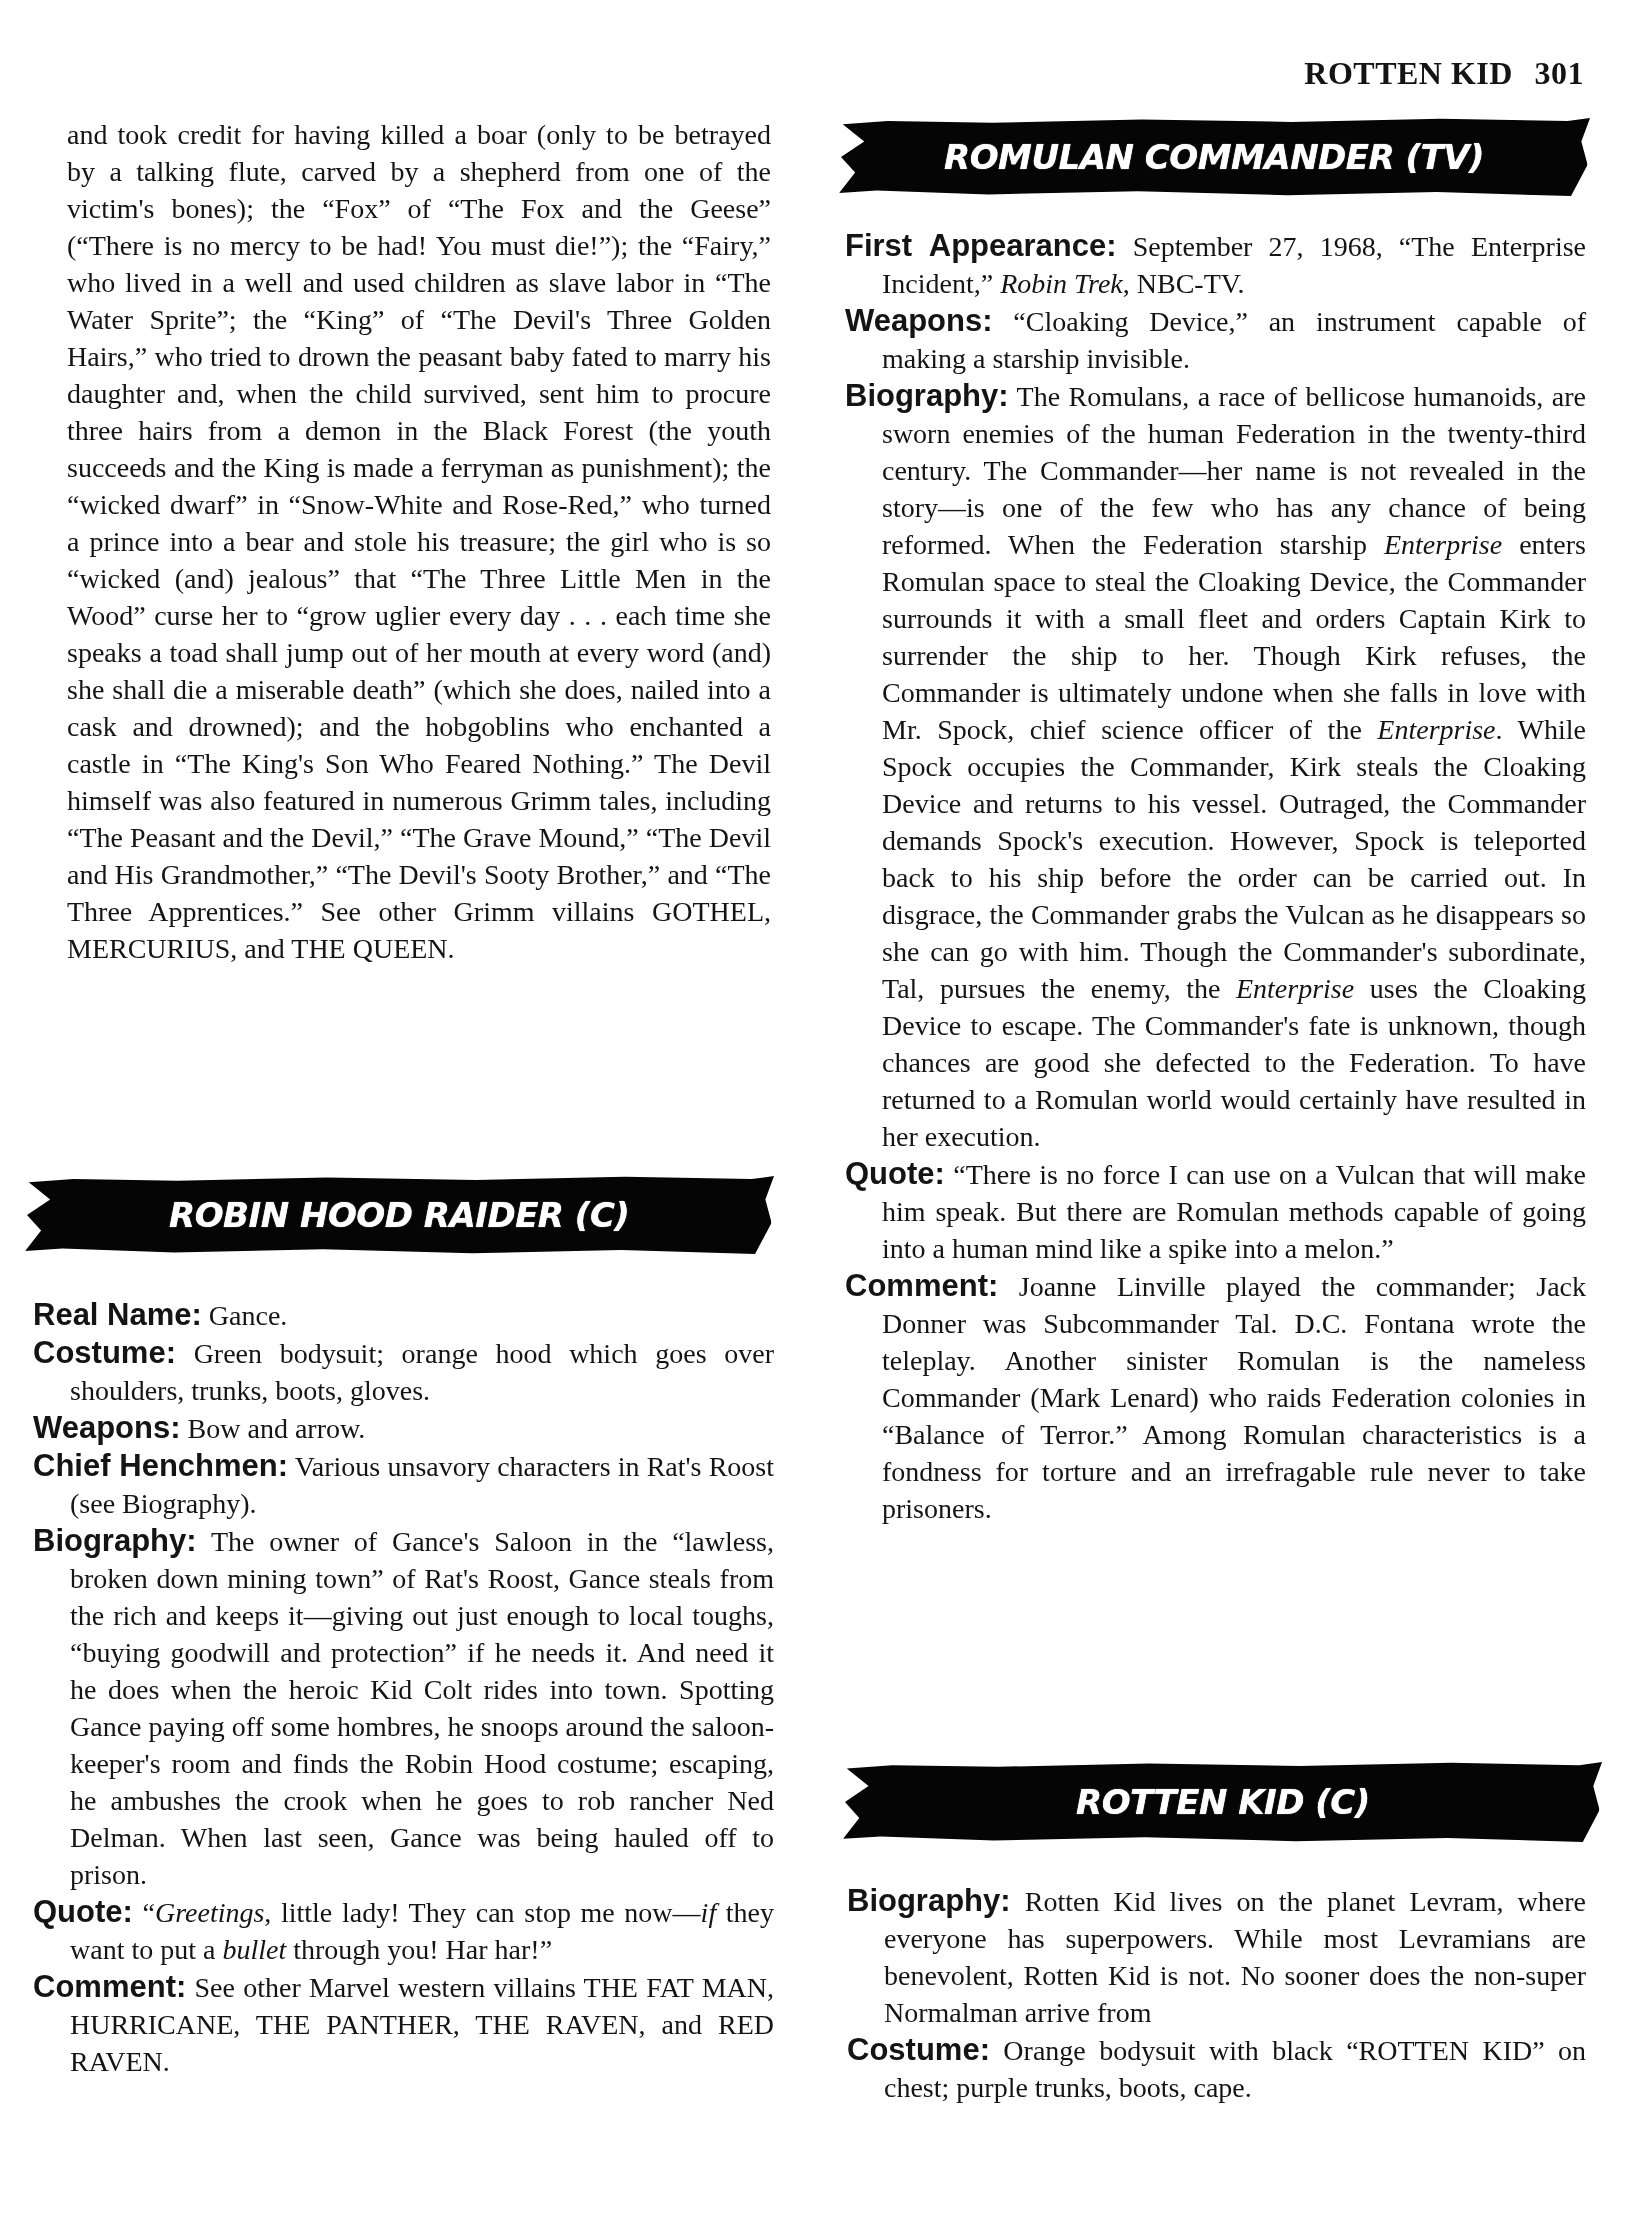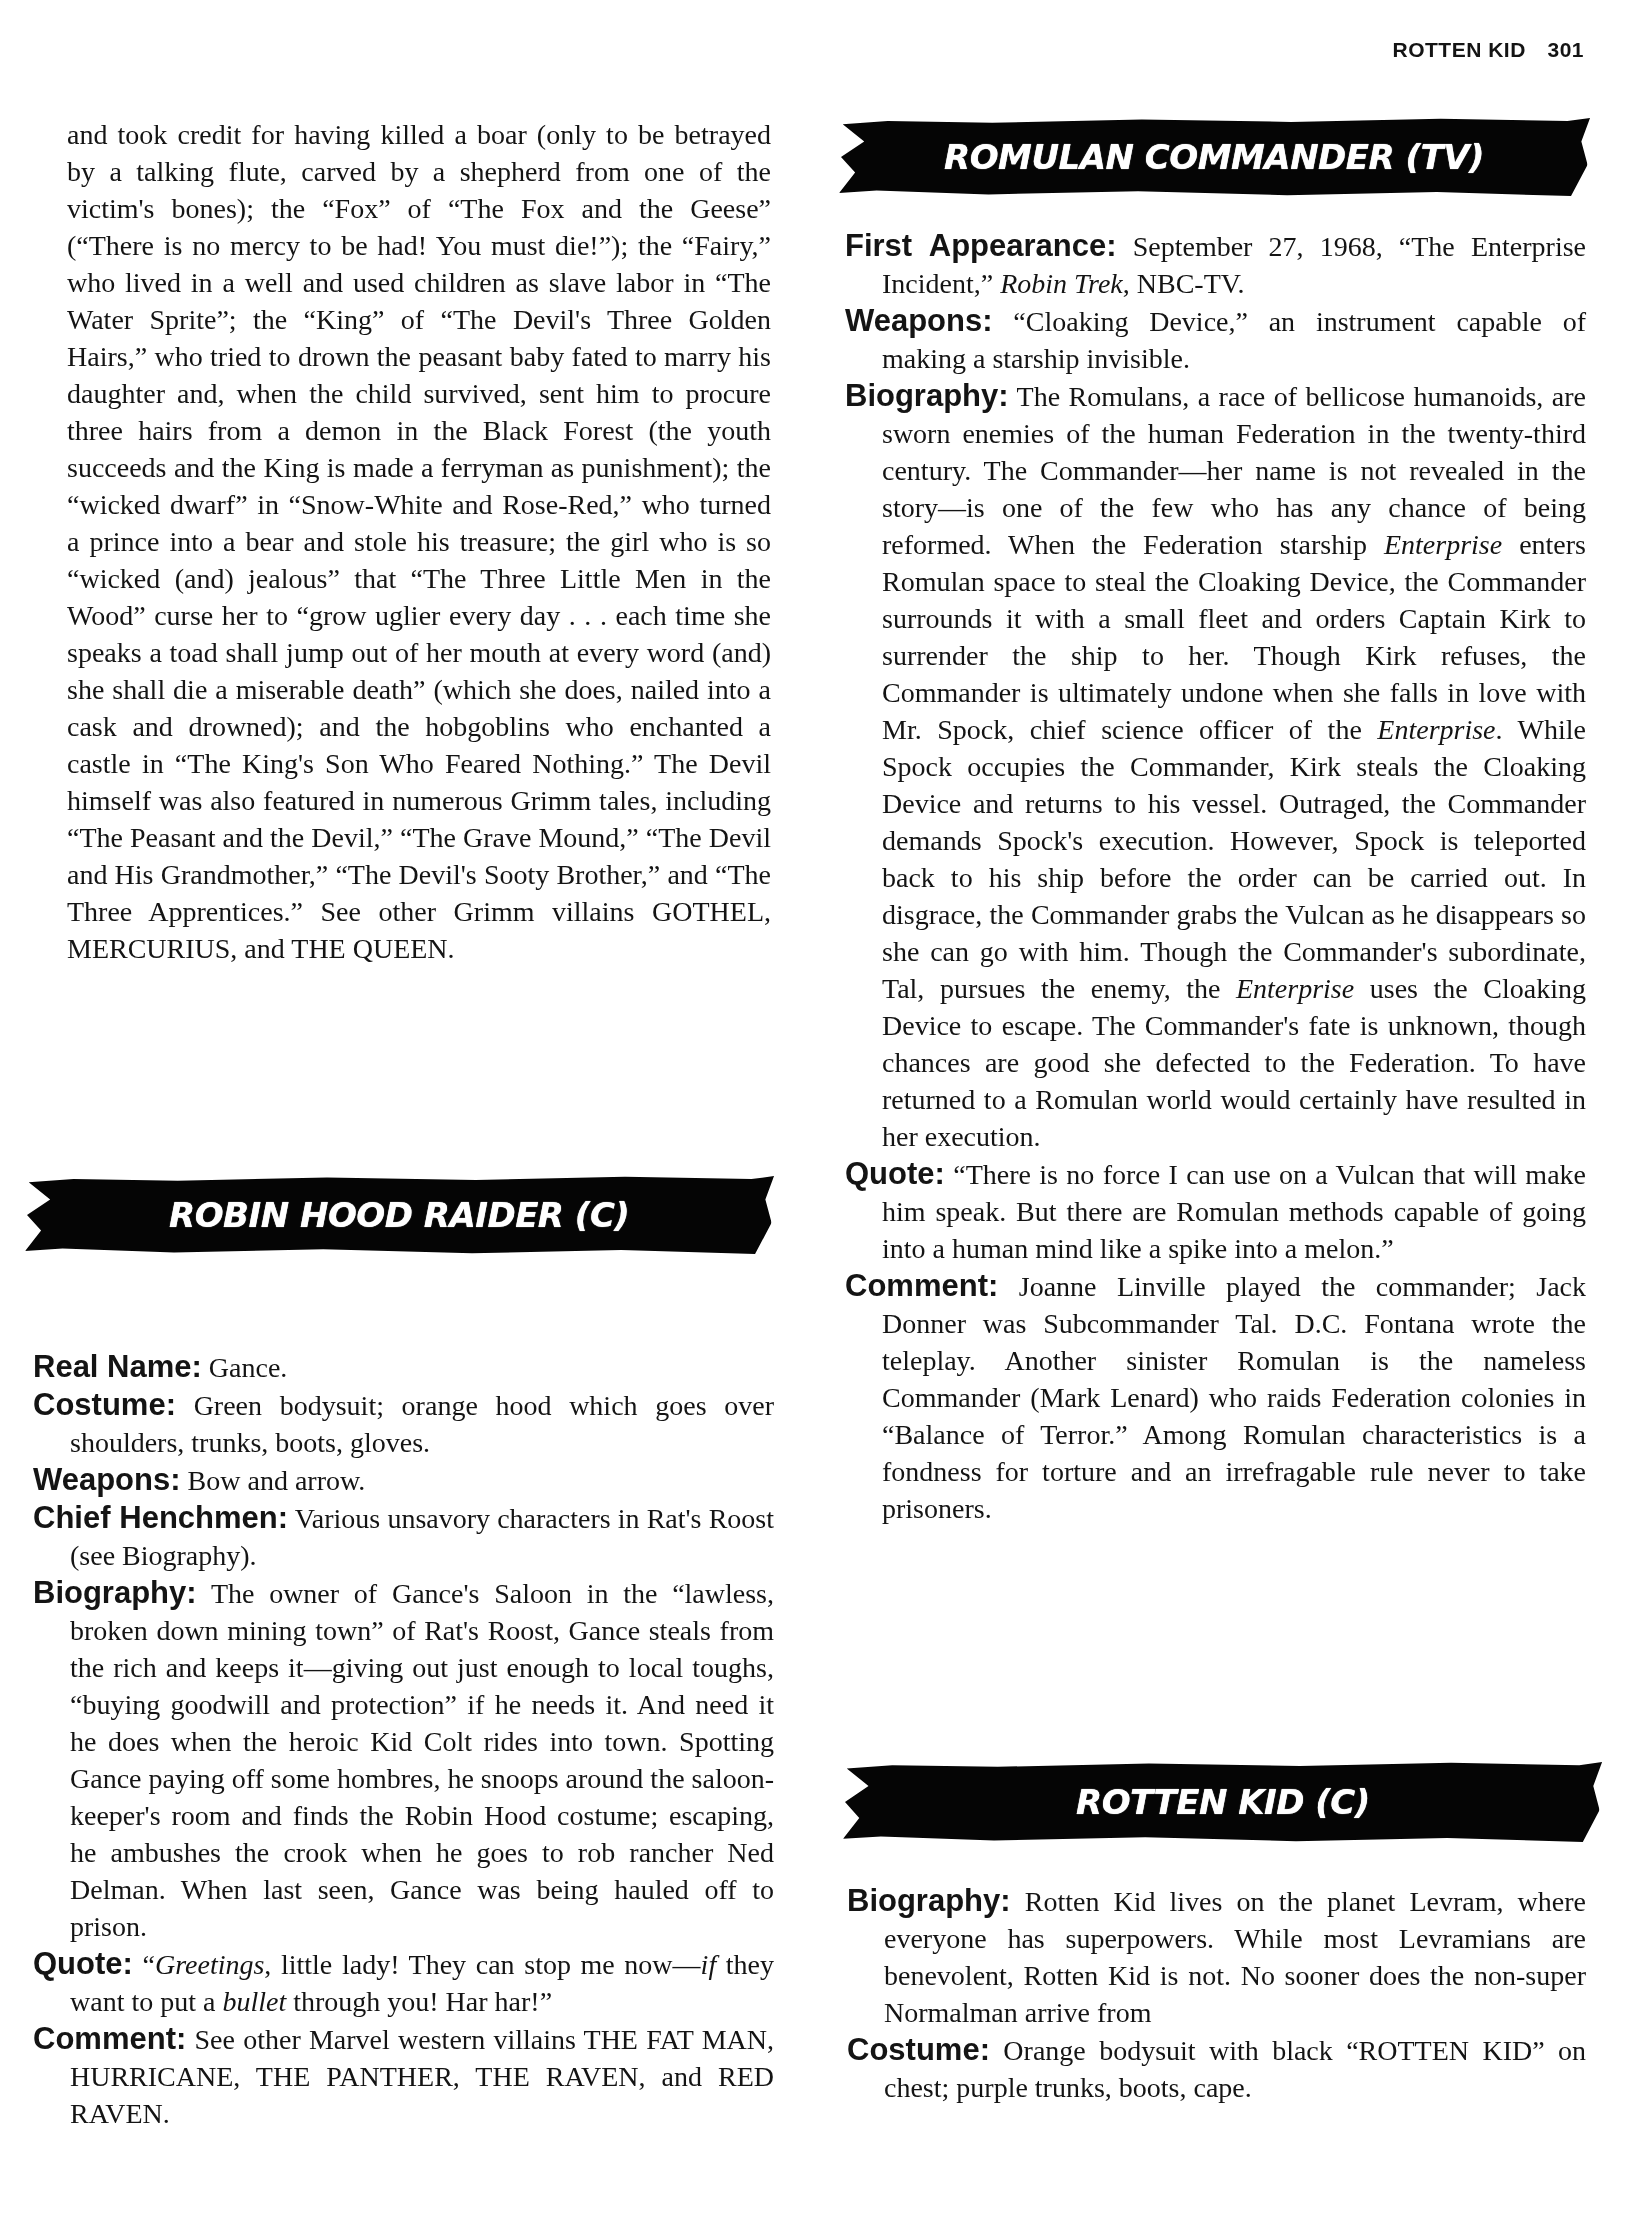--- a/index.html
+++ b/index.html
@@ -1,42 +1,42 @@
 <!DOCTYPE html>
 <html><head>
 <meta charset="utf-8">
 <style>
   html, body { margin:0; padding:0; }
   body {
     width:1647px; height:2233px; background:#ffffff; position:relative; overflow:hidden;
     font-family:"Liberation Serif", "DejaVu Serif", serif; color:#141414;
   }
   .running-head {
-    position:absolute; top:38px; right:63px;
-    font-family:Liberation Sans, sans-serif; font-size:21px; font-weight:bold; letter-spacing:0.5px;
+    position:absolute; top:55px; right:63px;
+    font-family:Liberation Serif, serif; font-size:32px; font-weight:bold; letter-spacing:0.5px;
   }
   .running-head .pg { margin-left:21.6px; }
   .col { position:absolute; font-size:28px; line-height:37px; }
   .col-left-top { left:67px; top:116px; width:704px; text-align:justify; }
   .banner {
     position:absolute; background:#050505; color:#fff;
     font-family:"DejaVu Sans", sans-serif; font-weight:bold; font-style:italic;
     font-size:34px; letter-spacing:-0.5px; text-align:center;
     display:flex; align-items:center; justify-content:center;
     clip-path: polygon(0% 8%, 6% 4%, 20% 6%, 40% 2%, 60% 5%, 80% 1%, 97% 4%, 100% 0%, 99% 30%, 100% 60%, 98% 100%, 80% 95%, 60% 99%, 40% 94%, 20% 98%, 5% 93%, 0% 96%, 2% 70%, 0% 50%, 3% 30%);
     transform:skewX(-3deg);
   }
   .banner span { transform:skewX(3deg); text-shadow:0 0 1px #fff; }
   .banner-robin { left:27.4px; top:1176px; width:745px; height:78px; }
   .banner-romulan { left:841px; top:118px; width:747px; height:78px; }
   .banner-rotten { left:845px; top:1762px; width:755px; height:80px; }
   .entry { position:absolute; font-size:28px; line-height:37px; }
   .entry p { margin:0; padding-left:37px; text-indent:-37px; text-align:justify; }
   .lbl { font-family:Liberation Sans, sans-serif; font-weight:bold; font-size:31px;margin-top:45px; }
-  .entry-robin { left:33px; top:1348px; width:741px; }
+  .entry-robin { left:33px; top:1296px; width:741px; }
   .entry-romulan { left:845px; top:227px; width:741px; }
   .entry-rotten { left:847px; top:1882px; width:739px; }
   i { font-style:italic; }
 </style>
 </head>
 <body>
 
 <div class="running-head">
   <span>ROTTEN KID</span><span class="pg">301</span>
 </div>

